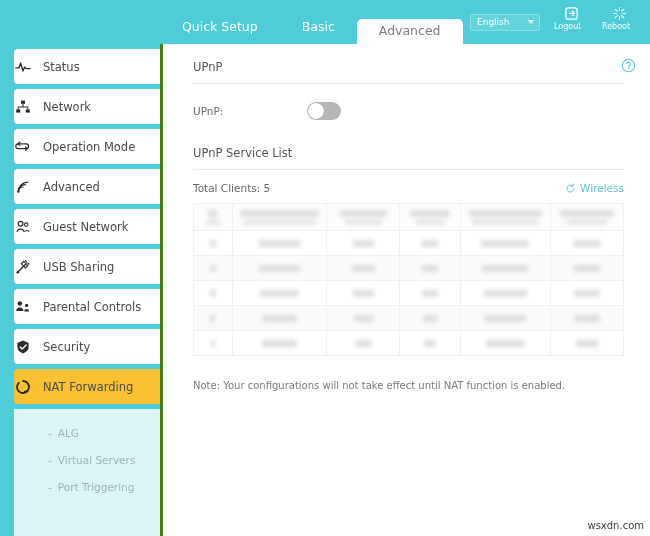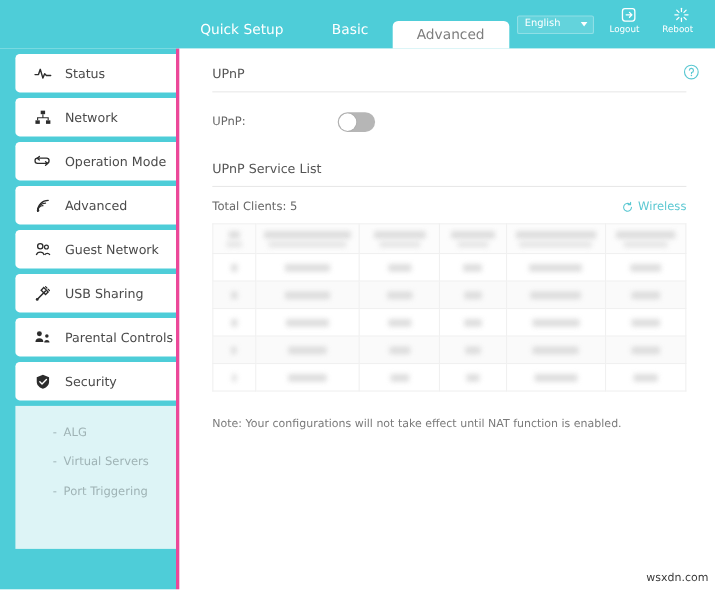--- a/index.html
+++ b/index.html
@@ -123,21 +123,20 @@
     background: #4ecdd8;
     overflow: hidden;
   }
   .menu-item {
     margin: 0 0 5px 14px;
     height: 35px;
     background: #ffffff;
     border-radius: 4px 0 0 4px;
     display: flex;
     align-items: center;
-    padding-left: 16px;
     cursor: pointer;
   }
   .menu-item.first { margin-top: 5px; }
   .menu-item.active {
     background: #f9c132;
   }
   .menu-icon {
     width: 18px;
     height: 18px;
     flex: 0 0 18px;
@@ -170,21 +169,21 @@
   }
   .submenu-item .dash { margin-right: 6px; }
 
   
   .content {
     position: absolute;
     left: 160px; top: 44px;
     width: 490px;
     height: 492px;
     background: #ffffff;
-    border-left: 3px solid #ec4899;
+    border-left: 3px solid #4d7c0f;
   }
   .content-inner {
     padding: 16px 26px 0 30px;
     position: relative;
     height: 100%;
   }
 
   .help-icon {
     position: absolute;
     right: 14px;
@@ -424,20 +423,30 @@
   <div class="menu-item">
     <span class="menu-icon">
       <svg width="16" height="16" viewBox="0 0 20 20">
           <path d="M10 2 L17 5 v5 c0 4 -3 6.5 -7 8 c-4 -1.5 -7 -4 -7 -8 V5 z" fill="#2c2c2c"></path>
           <path d="M6.5 10 l2.5 2.5 L14 7.5" fill="none" stroke="#ffffff" stroke-width="1.6" stroke-linecap="round" stroke-linejoin="round"></path>
         </svg>
     </span>
     <span class="menu-label">Security</span>
   </div>
 
+  <div class="menu-item active">
+    <span class="menu-icon">
+      <svg width="16" height="16" viewBox="0 0 20 20">
+          <path d="M10 2.5 a7.5 7.5 0 1 1 -5.3 2.2" fill="none" stroke="#2c2c2c" stroke-width="2.2" stroke-linecap="round"></path>
+          <path d="M10 17.5 a7.5 7.5 0 0 1 5.3 -2.2" fill="none" stroke="#2c2c2c" stroke-width="2.2" stroke-linecap="round"></path>
+          <rect x="8.7" y="4" width="2.6" height="12" fill="#f9c132"></rect>
+        </svg>
+    </span>
+    <span class="menu-label">NAT Forwarding</span>
+  </div>
 
   <div class="submenu">
     <div class="submenu-item">
       <span class="dash">-</span>
       <span>ALG</span>
     </div>
     <div class="submenu-item">
       <span class="dash">-</span>
       <span>Virtual Servers</span>
     </div>

